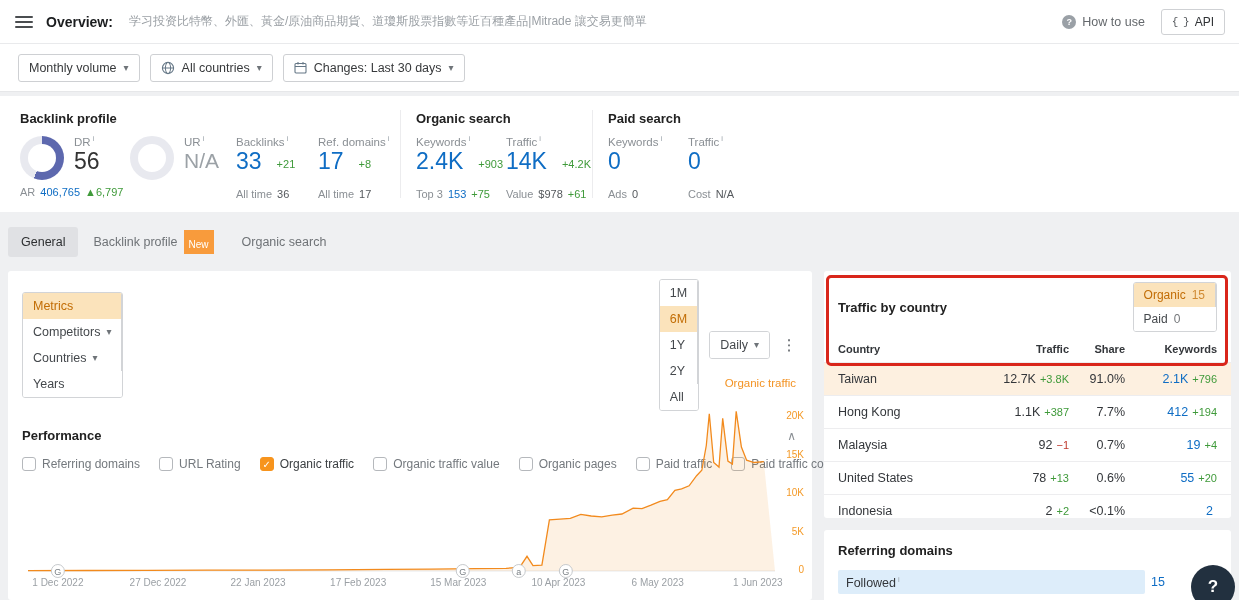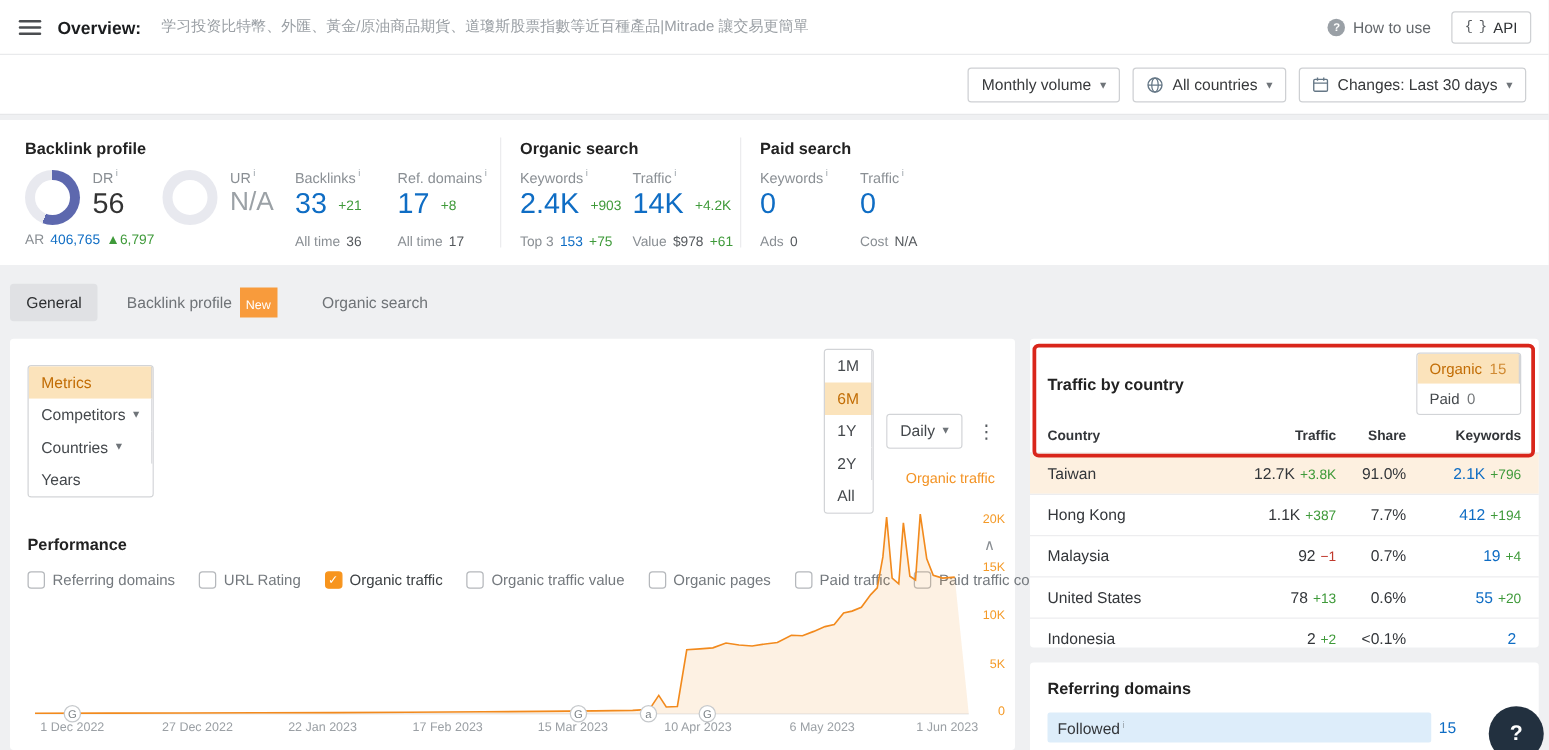--- a/index.html
+++ b/index.html
@@ -27,48 +27,48 @@
   .topbar-right { margin-left:auto; display:flex; align-items:center; gap:16px; }
   .howto { display:flex; align-items:center; gap:6px; color:#64686c; font-size:12.5px; cursor:pointer; }
   .q-circle { width:14px; height:14px; border-radius:50%; background:#9aa0a6; color:#fff; font-size:9px; font-weight:bold; display:flex; align-items:center; justify-content:center; }
   .api-btn { display:flex; align-items:center; gap:6px; height:26px; padding:0 10px; border:1px solid #cfd1d4; border-radius:3px; font-size:12px; color:#2f3235; cursor:pointer; background:#fff; }
   .braces { font-family:"Liberation Mono", monospace; font-size:11px; color:#55595d; letter-spacing:-1px; }
 
   
   .filterbar {
     position:absolute; left:0; top:44px; width:1239px; height:48px;
     background:#fff; border-bottom:1px solid #e6e7e9;
-    display:flex; align-items:center; padding:0 18px; gap:10px;justify-content:flex-end;
+    display:flex; align-items:center; padding:0 18px; gap:10px;
   }
   .dd-btn { display:inline-flex; align-items:center; gap:7px; height:28px; padding:0 10px; background:#fff; border:1px solid #ced0d3; border-radius:3px; font-size:12.5px; color:#37393b; cursor:pointer; }
   .caret { font-size:10px; color:#6f7479; }
 
   
   .metrics { position:absolute; left:0; top:96px; width:1239px; height:116px; background:#fff; }
   .metrics .abs { position:absolute; }
   .sec-title { font-size:13px; font-weight:bold; color:#222; }
   .m-label { font-size:11.5px; color:#8a8f94; }
   .info { font-size:7.5px; color:#9aa2a9; vertical-align:5px; margin-left:2px; font-style:normal; }
   .big { font-size:23px; color:#0f6dc4; line-height:26px; cursor:pointer; }
   .big.dark { color:#333; cursor:default; }
   .big.na { color:#9ba1a6; font-size:21px; cursor:default; }
   .chg { font-size:11px; color:#3f9a3a; }
   .chg.neg { color:#c03a2e; }
-  .valrow { display:inline-flex; align-items:flex-end; gap:9px; }
+  .valrow { display:inline-flex; align-items:flex-end; gap:15px; }
   .valrow .chg { margin-bottom:4px; }
   .subrow { font-size:11px; color:#8a8f94; display:flex; gap:5px; align-items:baseline; }
   .subrow b { font-weight:normal; color:#55595d; }
   .subrow .blue { color:#0f6dc4; cursor:pointer; }
   .donut { width:44px; height:44px; border-radius:50%; background:conic-gradient(#5d68ae 0 201.6deg, #e8e9ef 0); position:relative; }
   .donut::after { content:""; position:absolute; inset:8px; background:#fff; border-radius:50%; }
   .ur-ring { width:44px; height:44px; border-radius:50%; border:8px solid #e8e9ef; }
   .vdiv { position:absolute; top:14px; height:88px; width:1px; background:#ececee; }
 
   
-  .tabs { position:absolute; left:8px; top:227px; display:flex; gap:10px; }
+  .tabs { position:absolute; left:8px; top:227px; display:flex; gap:2px; }
   .tab { height:30px; padding:0 13px; display:flex; align-items:center; gap:6px; font-size:12.5px; color:#6f7377; border-radius:3px; cursor:pointer; }
   .tab.active { background:#e0e1e4; color:#2d2f31; }
   .badge { background:#f89b3c; color:#fff; font-size:10px; line-height:14px; height:24px; padding:8px 5px; border-radius:0; }
 
   
   .left-panel { left:8px; top:271px; width:804px; height:329px; }
   .toolbar { display:flex; align-items:center; padding:8px 12px 0 14px; }
   .seg { display:inline-flex; border:1px solid #d2d4d7; border-radius:3px; overflow:hidden; background:#fff;flex-direction:column; }
   .seg-btn { height:26px; line-height:26px; padding:0 10px; font-size:12.5px; color:#44484c; border-right:1px solid #d2d4d7; cursor:pointer; display:flex; align-items:center; gap:6px; background:#fff; }
   .seg-btn:last-child { border-right:none; }

